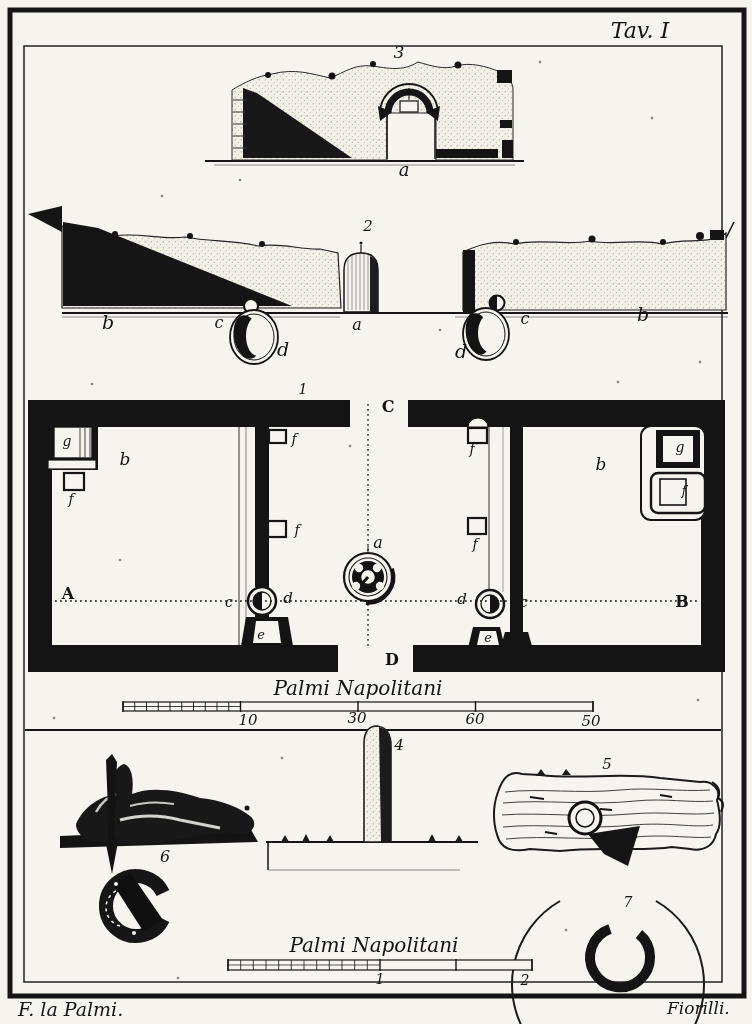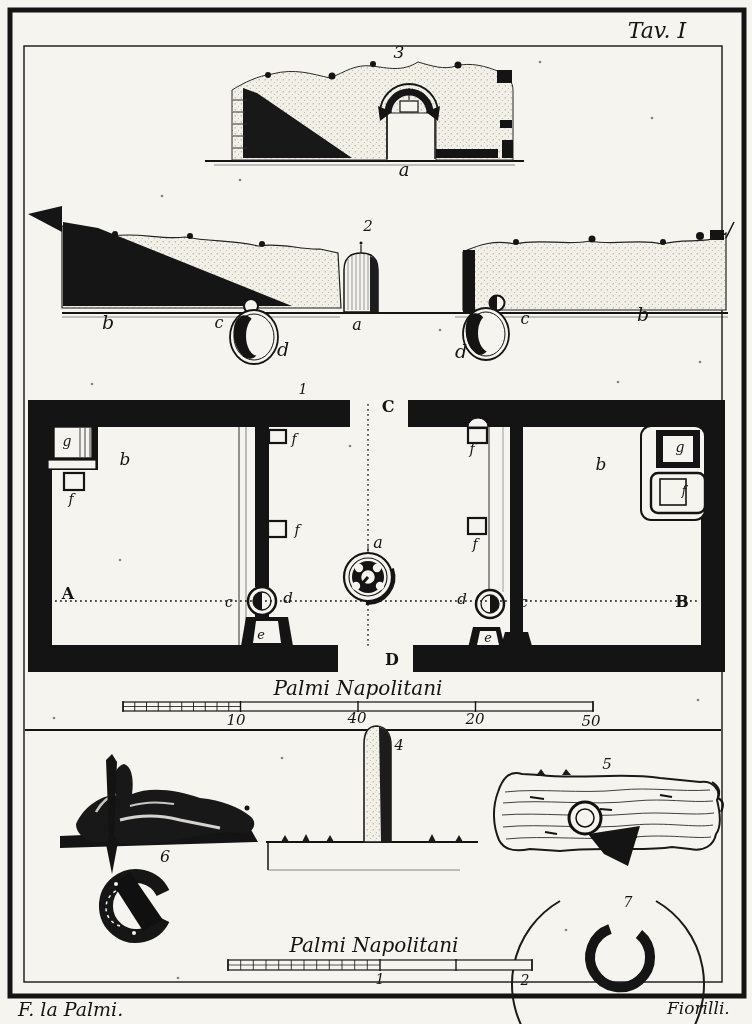--- a/index.html
+++ b/index.html
@@ -328,21 +328,21 @@
         <circle cx="566" cy="930" r="1.3"></circle>
     <circle cx="308" cy="688" r="1.3"></circle>
         <circle cx="648" cy="648" r="1.3"></circle>
         <circle cx="514" cy="580" r="1.3"></circle>
     <circle cx="120" cy="560" r="1.3"></circle>
         <circle cx="440" cy="330" r="1.3"></circle>
         <circle cx="240" cy="180" r="1.3"></circle>
   </g>
 </svg>
 
-<span class="lbl it s22" style="left:657px;top:31px">Tav. I</span>
+<span class="lbl it s22" style="left:640px;top:31px">Tav. I</span>
 
 <span class="lbl it s17" style="left:399px;top:52px">3</span>
 <span class="lbl it s18" style="left:404px;top:170px">a</span>
 
 <span class="lbl it s15" style="left:368px;top:226px">2</span>
 <span class="lbl it s19" style="left:108px;top:322px">b</span>
 <span class="lbl it s16" style="left:219px;top:323px">c</span>
 <span class="lbl it s19" style="left:283px;top:349px">d</span>
 <span class="lbl it s16" style="left:357px;top:325px">a</span>
 <span class="lbl it s19" style="left:461px;top:351px">d</span>
@@ -366,23 +366,23 @@
 <span class="lbl it s14" style="left:472px;top:449px">f</span>
 <span class="lbl it s14" style="left:475px;top:544px">f</span>
 <span class="lbl it s14" style="left:229px;top:602px">c</span>
 <span class="lbl it s15" style="left:288px;top:598px">d</span>
 <span class="lbl it s15" style="left:462px;top:599px">d</span>
 <span class="lbl it s14" style="left:524px;top:602px">c</span>
 <span class="lbl it s13" style="left:261px;top:634px">e</span>
 <span class="lbl it s13" style="left:488px;top:637px">e</span>
 
 <span class="lbl it s20" style="left:358px;top:688px">Palmi Napolitani</span>
-<span class="lbl it s15" style="left:236px;top:720px">10</span>
-<span class="lbl it s15" style="left:357px;top:718px">40</span>
-<span class="lbl it s15" style="left:475px;top:719px">20</span>
+<span class="lbl it s15" style="left:248px;top:720px">10</span>
+<span class="lbl it s15" style="left:357px;top:718px">30</span>
+<span class="lbl it s15" style="left:475px;top:719px">60</span>
 <span class="lbl it s15" style="left:591px;top:721px">50</span>
 
 <span class="lbl it s15" style="left:399px;top:745px">4</span>
 <span class="lbl it s15" style="left:607px;top:764px">5</span>
 <span class="lbl it s16" style="left:165px;top:857px">6</span>
 <span class="lbl it s14" style="left:628px;top:902px">7</span>
 
 <span class="lbl it s20" style="left:374px;top:945px">Palmi Napolitani</span>
 <span class="lbl it s14" style="left:380px;top:979px">1</span>
 <span class="lbl it s14" style="left:525px;top:980px">2</span>

